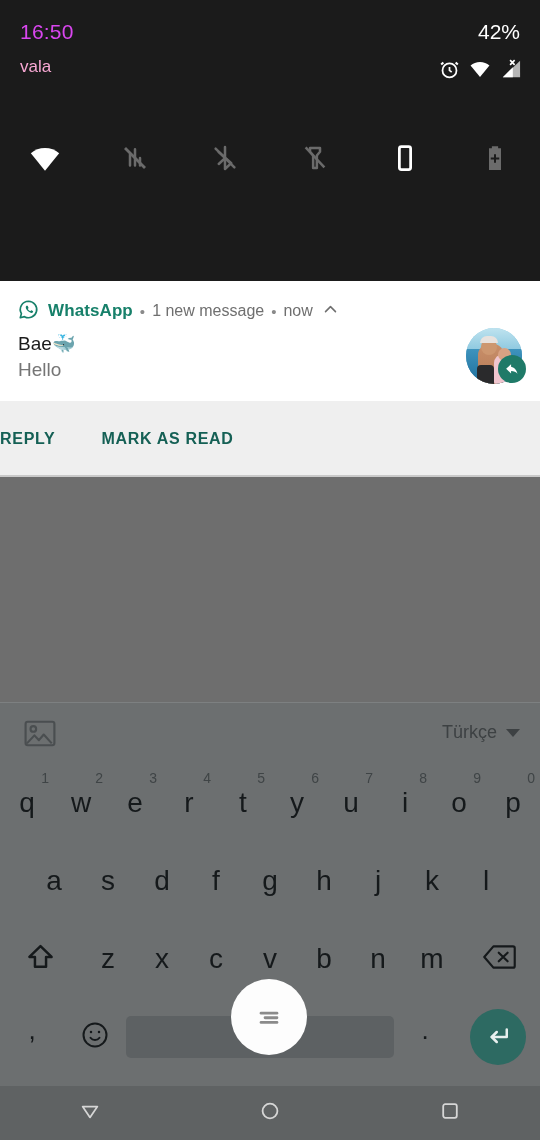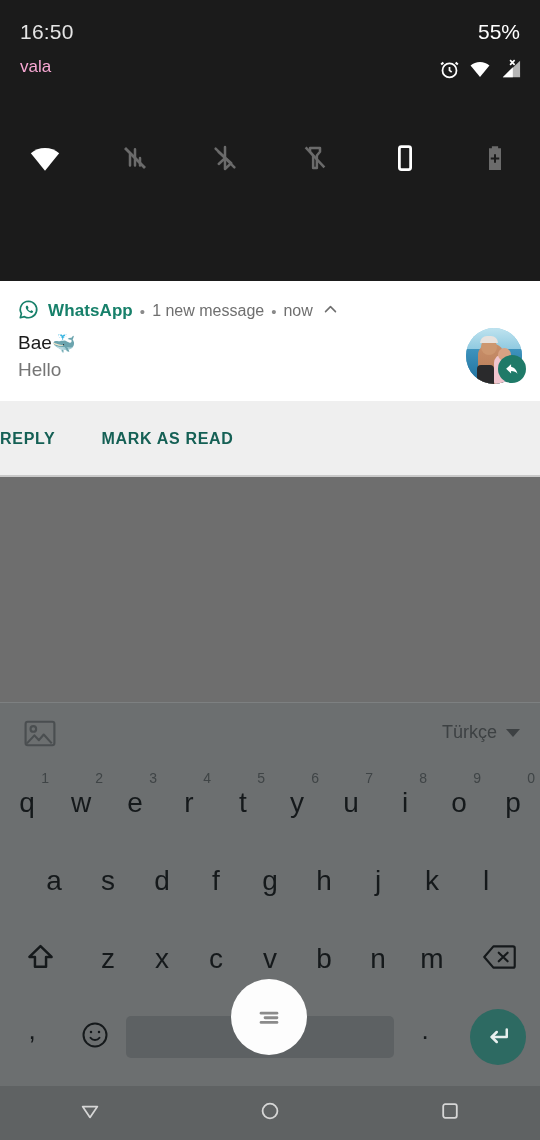--- a/index.html
+++ b/index.html
@@ -9,21 +9,21 @@
     background:#1b1b1b;
     position:relative;
     overflow:hidden;
     -webkit-font-smoothing:antialiased;
   }
 
   
   #shade { position:absolute; left:0; top:0; width:540px; height:281px; background:#1b1b1b; }
 
   .statusbar { position:absolute; left:0; top:0; width:540px; height:100px; }
-  .sb-time { position:absolute; left:20px; top:20px; font-size:21px; color:#e5e5e5; letter-spacing:.2px; }
+  .sb-time { position:absolute; left:20px; top:20px; font-size:21px; color:#d946ef; letter-spacing:.2px; }
   .sb-batt { position:absolute; right:20px; top:20px; font-size:21px; color:#ffffff; }
   .sb-carrier { position:absolute; left:20px; top:57px; font-size:17px; color:#f9a8d4; }
   .sb-icons { position:absolute; right:18px; top:56px; height:26px; display:flex; align-items:center; gap:9px; }
   .sb-icons svg { display:block; }
 
   .qs-row { position:absolute; left:0; top:122px; width:540px; height:72px; display:flex; }
   .qs-tile { flex:1; display:flex; align-items:center; justify-content:center; }
   .qs-tile svg { display:block; }
 
   .date-row { position:absolute; left:0; top:222px; width:540px; height:48px; }
@@ -31,21 +31,21 @@
   .date-alarm { position:absolute; left:121px; top:12px; }
   .gear { position:absolute; right:18px; top:8px; }
 
   
   #notif { position:absolute; left:0; top:281px; width:540px; background:#ffffff; }
   .n-head { position:absolute; left:18px; top:19px; display:flex; align-items:center; height:22px; }
   .n-app { font-size:17px; font-weight:bold; color:#17806a; margin-left:9px; letter-spacing:.1px; }
   .n-dot { font-size:15px; color:#8a8a8a; margin:0 7px; }
   .n-sub { font-size:16px; color:#6f6f6f; }
   .n-chev { margin-left:9px; display:block; }
-  .n-title { position:absolute; left:18px; top:51px; font-size:19px; color:#1b1b1b; display:flex; align-items:flex-start; }
+  .n-title { position:absolute; left:18px; top:51px; font-size:19px; color:#1b1b1b; display:flex; align-items:center; }
   .n-emoji { margin-left:1px; display:inline-block; }
   .n-body { position:absolute; left:18px; top:78px; font-size:19px; color:#757575; }
 
   .n-avatar {
     position:absolute; right:18px; top:47px; width:56px; height:56px;
     border-radius:50%; overflow:hidden;
     background:linear-gradient(170deg,#9fd4e6 0%,#7fc3dd 28%,#4f9fc4 48%,#2d7ba5 62%,#1d6b93 100%);
   }
   .av-sky { position:absolute; left:0; top:0; width:100%; height:40%;
             background:linear-gradient(180deg,#bfe3ef 0%,#8ec9e0 100%); }
@@ -109,21 +109,21 @@
             display:flex; align-items:center; }
   .nav-btn { flex:1; display:flex; align-items:center; justify-content:center; }
 </style>
 </head>
 <body>
 
 <div id="shade">
 
   <div class="statusbar">
     <div class="sb-time">16:50</div>
-    <div class="sb-batt">55%</div>
+    <div class="sb-batt">42%</div>
     <div class="sb-carrier">vala</div>
     <div class="sb-icons">
       <span>
         <svg width="21" height="21" viewBox="0 0 24 24" fill="none" stroke="#fff" stroke-width="2">
           <circle cx="12" cy="13" r="8"></circle>
             <path d="M12 9v4l2.5 2"></path>
           <path d="M5 4L2.5 6.3M19 4l2.5 2.3" stroke-width="2.4"></path>
         </svg>
       </span>
       <span>

